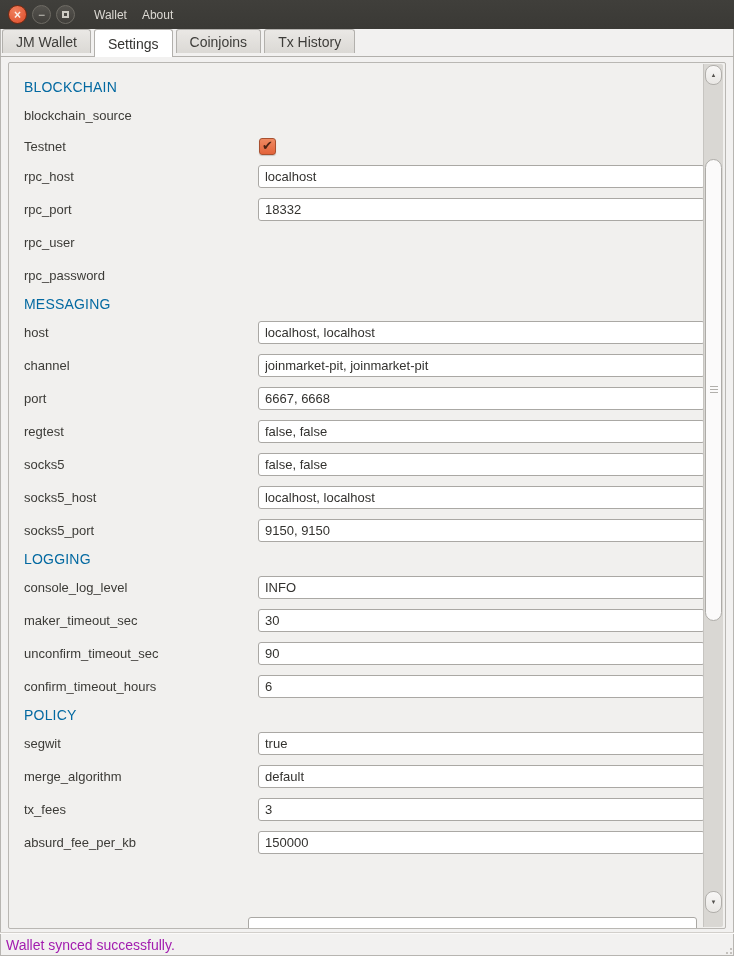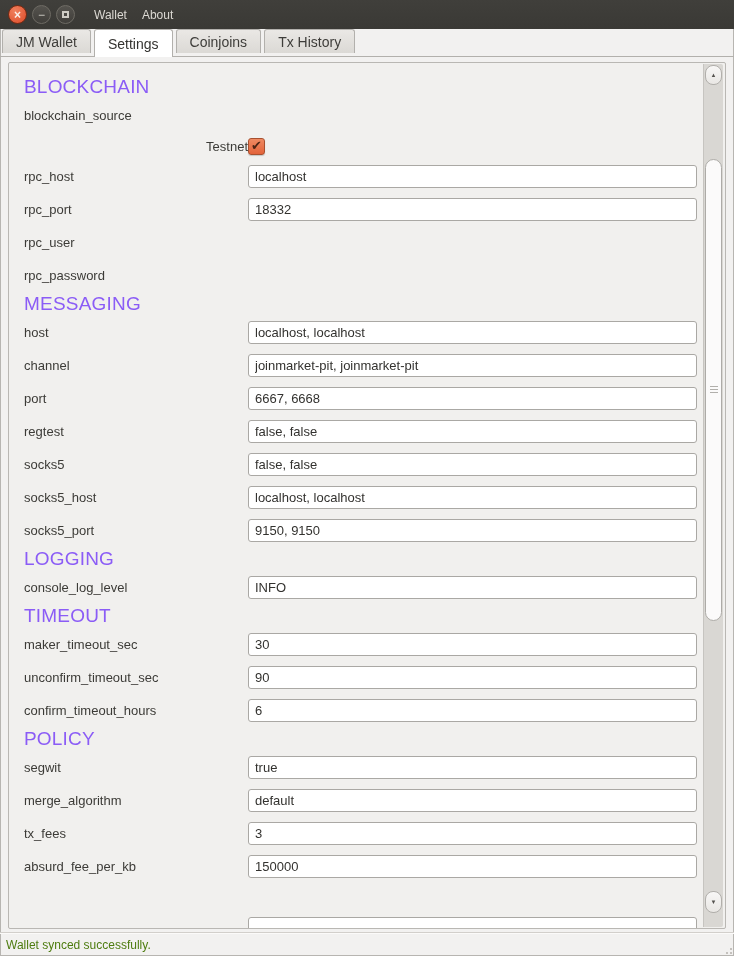--- a/index.html
+++ b/index.html
@@ -29,23 +29,23 @@
          align-items:center; font-size:14px; color:#3e3d3a; background:linear-gradient(#eae8e5,#dbd9d5);
          border:1px solid #b2b0ac; border-bottom:none; border-radius:3px 3px 0 0; cursor:pointer; }
   .tab.active { z-index:2; height:28px; background:#ffffff; color:#343330; }
 
   
   .content { position:relative; height:875px; }
   .frame { position:absolute; left:8px; top:5px; width:718px; height:867px; background:#f1f0ee;
            border:1px solid #b9b7b3; border-radius:2px; overflow:hidden; }
   .form { position:absolute; left:0; top:0; width:696px; padding-top:12px; }
   .section-header { height:24px; padding-left:15px; display:flex; align-items:center;
-                    font-size:19px; color:#8b5cf6; letter-spacing:.2px; }
-  .row { height:33px; padding-left:15px; display:flex; align-items:center; }
-  .row.checkbox-row { height:28px;text-align:right; }
+                    font-size:14px; color:#0369a1; letter-spacing:.2px; }
+  .row { height:33px; padding-left:15px; display:flex; align-items:center;gap:11px; }
+  .row.checkbox-row { height:28px; }
   .field-label { width:224px; font-size:13px; color:#3c3b37; }
   .field-input { width:449px; height:23px; background:#ffffff; border:1px solid #aaa8a4; border-radius:3px;
                  font-family:"Liberation Sans", sans-serif; font-size:13px; color:#33322f; padding:0 6px;
                  outline:none; }
   .checkbox { width:17px; height:17px; border:1px solid #a8502f; border-radius:3px;
               background:linear-gradient(#ef8a62,#e3633a); box-shadow:0 1px 1px rgba(0,0,0,.18);
               display:flex; align-items:center; justify-content:center; cursor:pointer; }
   .checkbox .check { color:#4c2414; font-size:13px; line-height:1; margin-top:-1px; }
   .partial-row { position:absolute; left:239px; top:854px; width:449px; height:23px; background:#ffffff;
                  border:1px solid #aaa8a4; border-radius:3px; }
@@ -59,21 +59,21 @@
   .sb-up { top:1px; height:20px; }
   .sb-down { top:827px; height:22px; }
   .sb-thumb { position:absolute; left:1px; top:95px; width:17px; height:462px; background:#fbfafa;
               border:1px solid #adaba7; border-radius:9px; cursor:pointer; }
   .sb-grip { position:absolute; left:4px; top:50%; margin-top:-4px; width:8px; height:8px; }
   .sb-grip i { display:block; height:1px; background:#b1afab; margin-bottom:2px; }
 
   
   .statusbar { position:relative; height:24px; border-top:1px solid #d2cfcb;
                box-shadow:inset 0 1px 0 #fbfaf9; display:flex; align-items:center; padding-left:6px; }
-  .status-text { font-size:12px; color:#4d7c0f; }
+  .status-text { font-size:14px; color:#a21caf; }
   .grip { position:absolute; right:10px; bottom:6px; width:2px; height:2px; background:transparent;
           box-shadow: 8px 0 0 #c4c1bd, 8px 4px 0 #c4c1bd, 4px 4px 0 #c4c1bd,
                       8px 8px 0 #c4c1bd, 4px 8px 0 #c4c1bd, 0 8px 0 #c4c1bd; }
 </style>
 </head>
 <body>
 
 <div class="window">
 
   <div class="titlebar">
@@ -153,21 +153,20 @@
           </div>
           <div class="row">
             <span class="field-label">socks5_port</span>
             <input class="field-input" type="text" readonly="" value="9150, 9150" style="">
           </div>
           <div class="section-header">LOGGING</div>
           <div class="row">
             <span class="field-label">console_log_level</span>
             <input class="field-input" type="text" readonly="" value="INFO" style="">
           </div>
-          <div class="section-header">TIMEOUT</div>
           <div class="row">
             <span class="field-label">maker_timeout_sec</span>
             <input class="field-input" type="text" readonly="" value="30" style="">
           </div>
           <div class="row">
             <span class="field-label">unconfirm_timeout_sec</span>
             <input class="field-input" type="text" readonly="" value="90" style="">
           </div>
           <div class="row">
             <span class="field-label">confirm_timeout_hours</span>

